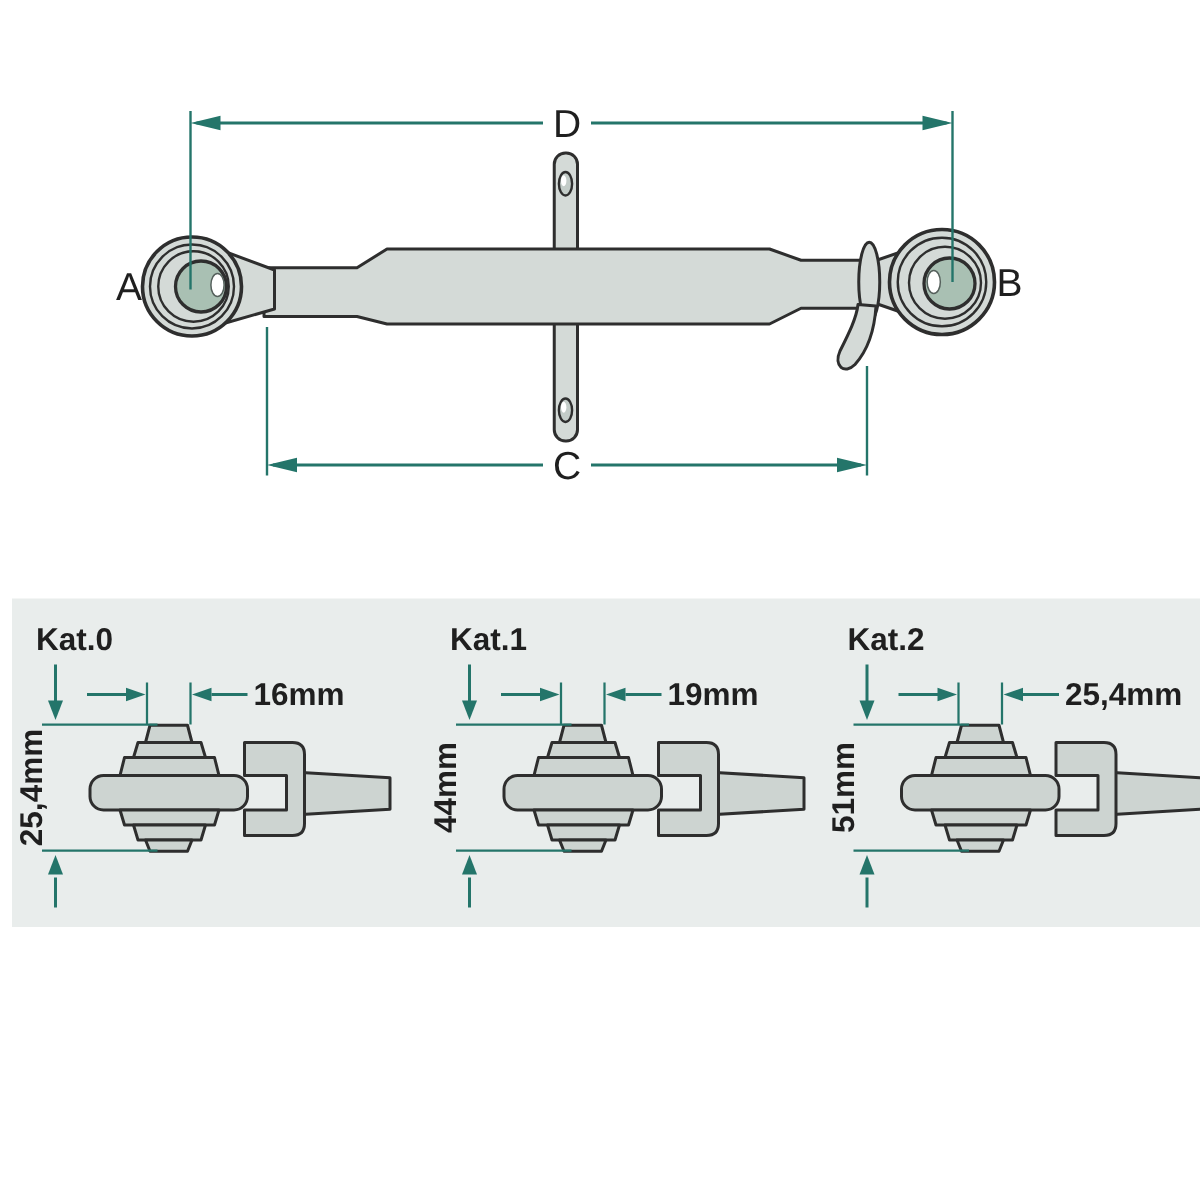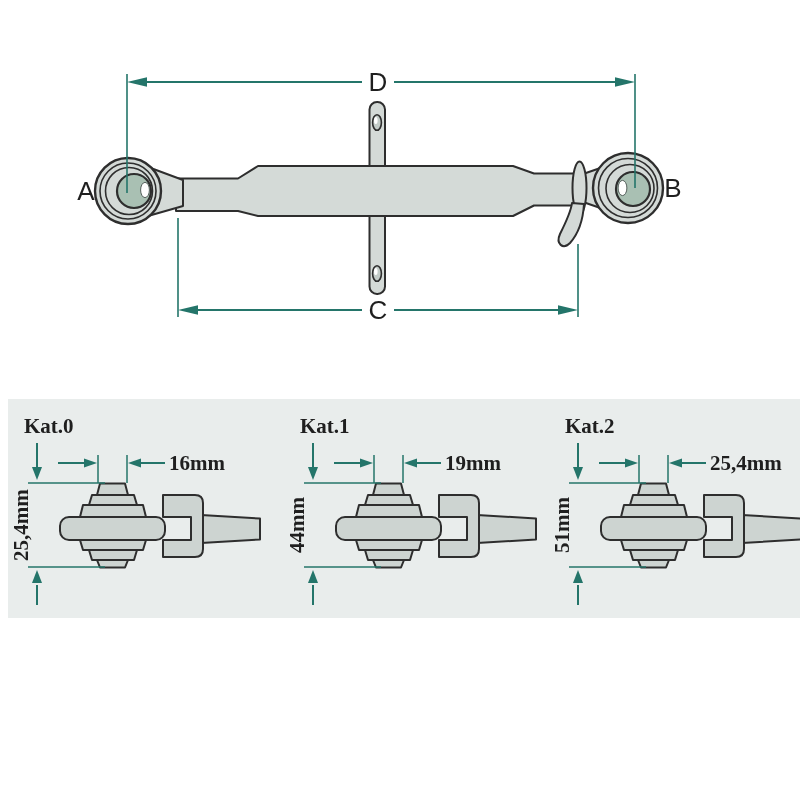--- a/index.html
+++ b/index.html
@@ -4,21 +4,20 @@
 <style>
   html,body{margin:0;padding:0;}
   body{
     width:800px;height:800px;background:#ffffff;position:relative;overflow:hidden;
     font-family:"Liberation Sans", sans-serif;
   }
   #top-diagram{position:absolute;left:0;top:0;width:800px;height:400px;}
   #category-panel{
     position:absolute;left:8px;top:399px;width:792px;height:219px;
     background:#e9edec;
-    font-family:Liberation Serif, serif;
   }
   svg{display:block;}
   text{fill:#1f1f1f;}
   .dim-letter{font-size:26px;font-weight:400;}
   .kat-label{font-size:21px;font-weight:700;}
   .mm-label{font-size:21px;font-weight:700;}
 </style>
 </head>
 <body>
 

